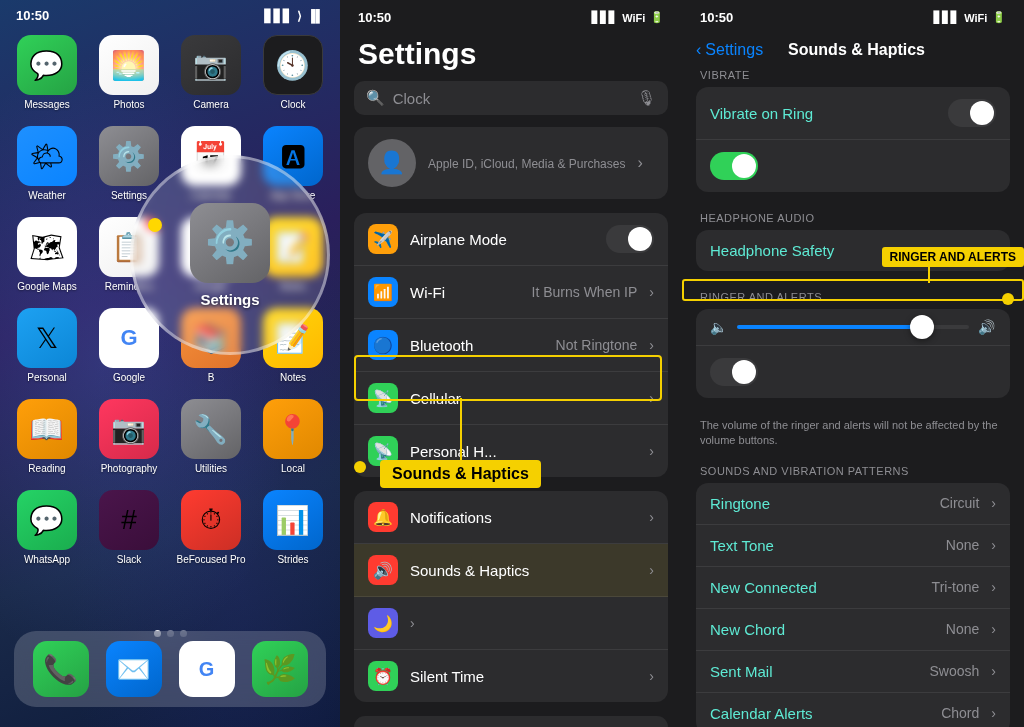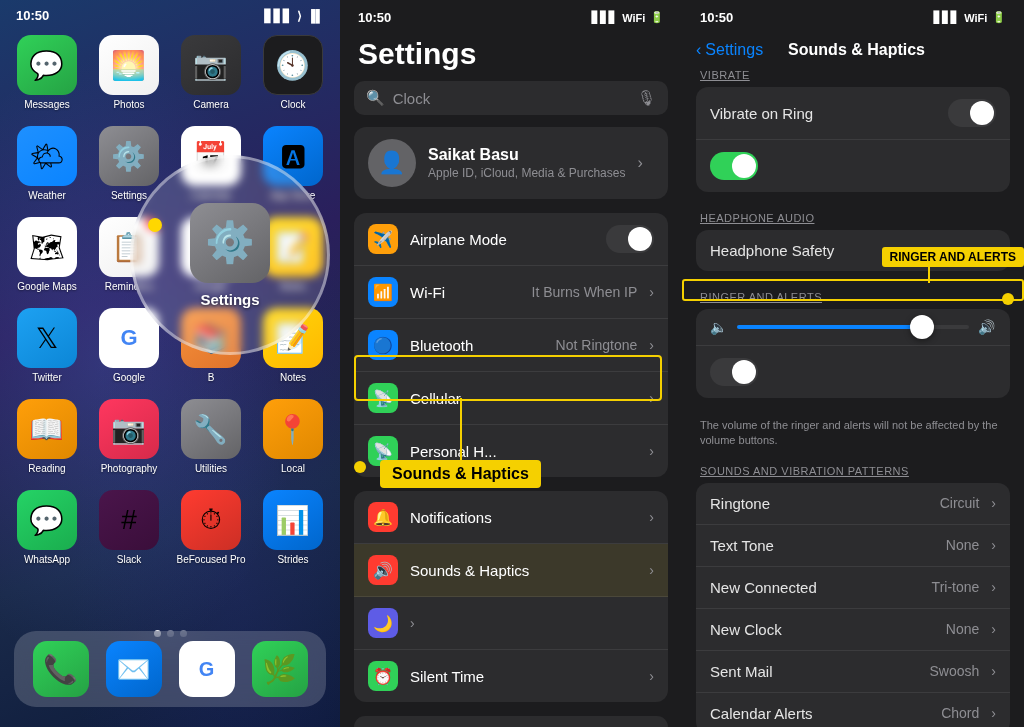--- a/index.html
+++ b/index.html
@@ -322,37 +322,36 @@
       font-size: 16px;
       font-weight: 600;
     }
     .section-label {
       font-size: 11px;
       font-weight: 500;
       color: #8e8e93;
       padding: 6px 18px 4px;
       text-transform: uppercase;
       letter-spacing: 0.5px;
-      text-decoration: underline;
     }
     .sounds-group {
       margin: 2px 14px 14px;
       background: #2c2c2e;
       border-radius: 12px;
       overflow: hidden;
     }
     .sounds-row {
       display: flex;
       align-items: center;
       padding: 12px 14px;
       gap: 12px;
       border-bottom: 0.5px solid rgba(255,255,255,0.08);
     }
     .sounds-row:last-child { border-bottom: none; }
-    .sounds-label { flex: 1; color: #e5e5e5; font-size: 15px; }
+    .sounds-label { flex: 1; color: #5eead4; font-size: 15px; }
     .sounds-value { color: #8e8e93; font-size: 14px; }
     .sounds-chevron { color: #8e8e93; font-size: 14px; }
 
     .toggle-on {
       width: 48px;
       height: 28px;
       border-radius: 14px;
       background: #30d158;
       position: relative;
       flex-shrink: 0;
@@ -491,21 +490,21 @@
       <div class="app-icon" style="background: #fff; color:#4285f4; font-size:22px; font-weight:700;">G</div>
       <span class="app-label">Google</span>
     </div>
     <div class="app-icon-wrap">
       <div class="app-icon" style="background: linear-gradient(145deg,#ffd60a,#ffb800);">📝</div>
       <span class="app-label">Notes</span>
     </div>
 
     <div class="app-icon-wrap">
       <div class="app-icon" style="background: linear-gradient(145deg,#1da1f2,#0c86d6);">𝕏</div>
-      <span class="app-label">Twitter</span>
+      <span class="app-label">Personal</span>
     </div>
     <div class="app-icon-wrap">
       <div class="app-icon" style="background: #fff; color:#4285f4; font-size:22px; font-weight:700;">G</div>
       <span class="app-label">Google</span>
     </div>
     <div class="app-icon-wrap">
       <div class="app-icon" style="background: linear-gradient(145deg,#f7923c,#e0732a);">📚</div>
       <span class="app-label">B</span>
     </div>
     <div class="app-icon-wrap">
@@ -586,21 +585,20 @@
     <span>🔍</span>
     <span style="color:#8e8e93;">Clock</span>
     <span style="margin-left:auto;">🎙</span>
   </div>
 
   <div class="profile-row">
     <div class="avatar">
       <span class="avatar-inner">👤</span>
     </div>
     <div class="profile-text">
-      <div class="profile-name">Saikat Basu</div>
       <div class="profile-sub">Apple ID, iCloud, Media &amp; Purchases</div>
     </div>
     <span style="color:#8e8e93;">›</span>
   </div>
 
   <div class="settings-group">
     <div class="settings-row">
       <div class="row-icon" style="background:#ff9f0a;">✈️</div>
       <span class="row-label">Airplane Mode</span>
       <div class="toggle-off"></div>
@@ -755,21 +753,21 @@
       <span class="sounds-label">Text Tone</span>
       <span class="sounds-value">None</span>
       <span class="sounds-chevron">›</span>
     </div>
     <div class="sounds-row">
       <span class="sounds-label">New Connected</span>
       <span class="sounds-value">Tri-tone</span>
       <span class="sounds-chevron">›</span>
     </div>
     <div class="sounds-row">
-      <span class="sounds-label">New Clock</span>
+      <span class="sounds-label">New Chord</span>
       <span class="sounds-value">None</span>
       <span class="sounds-chevron">›</span>
     </div>
     <div class="sounds-row">
       <span class="sounds-label">Sent Mail</span>
       <span class="sounds-value">Swoosh</span>
       <span class="sounds-chevron">›</span>
     </div>
     <div class="sounds-row">
       <span class="sounds-label">Calendar Alerts</span>

